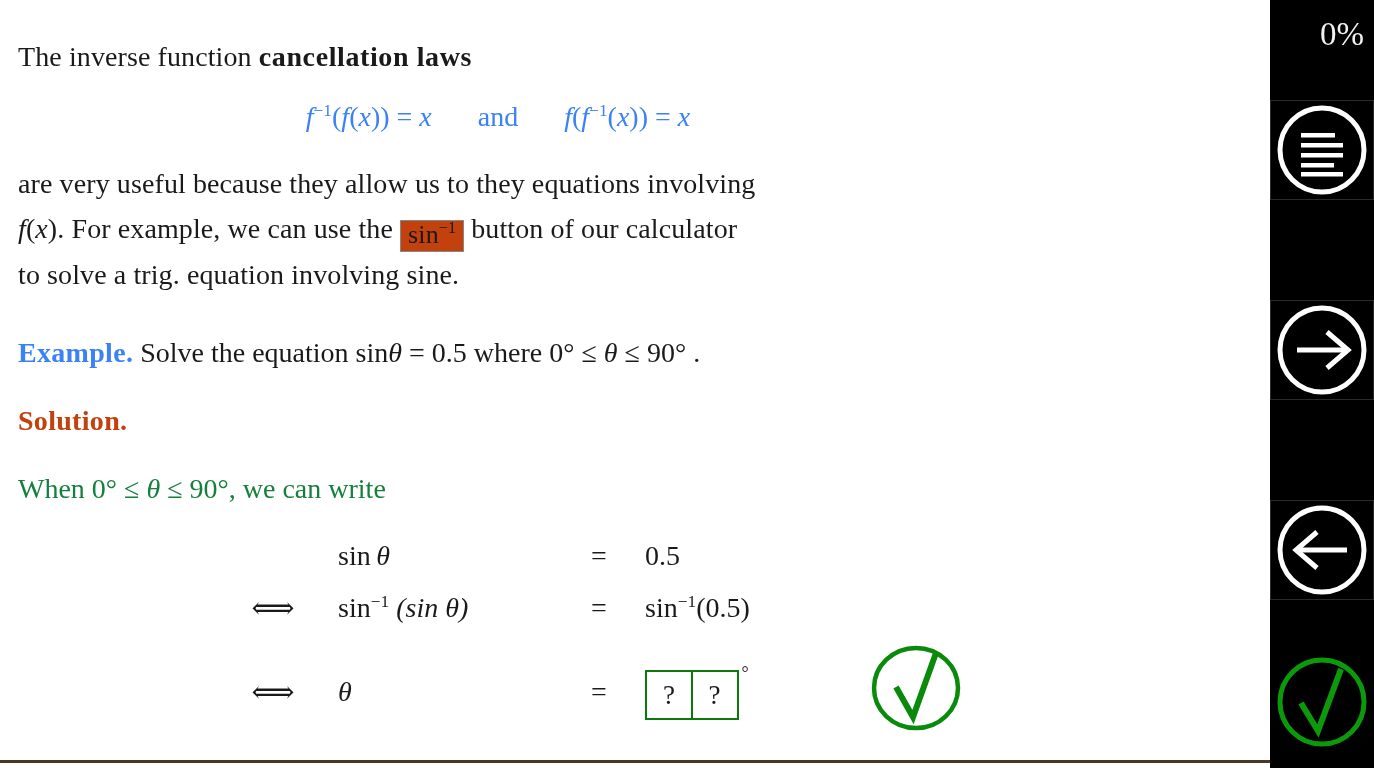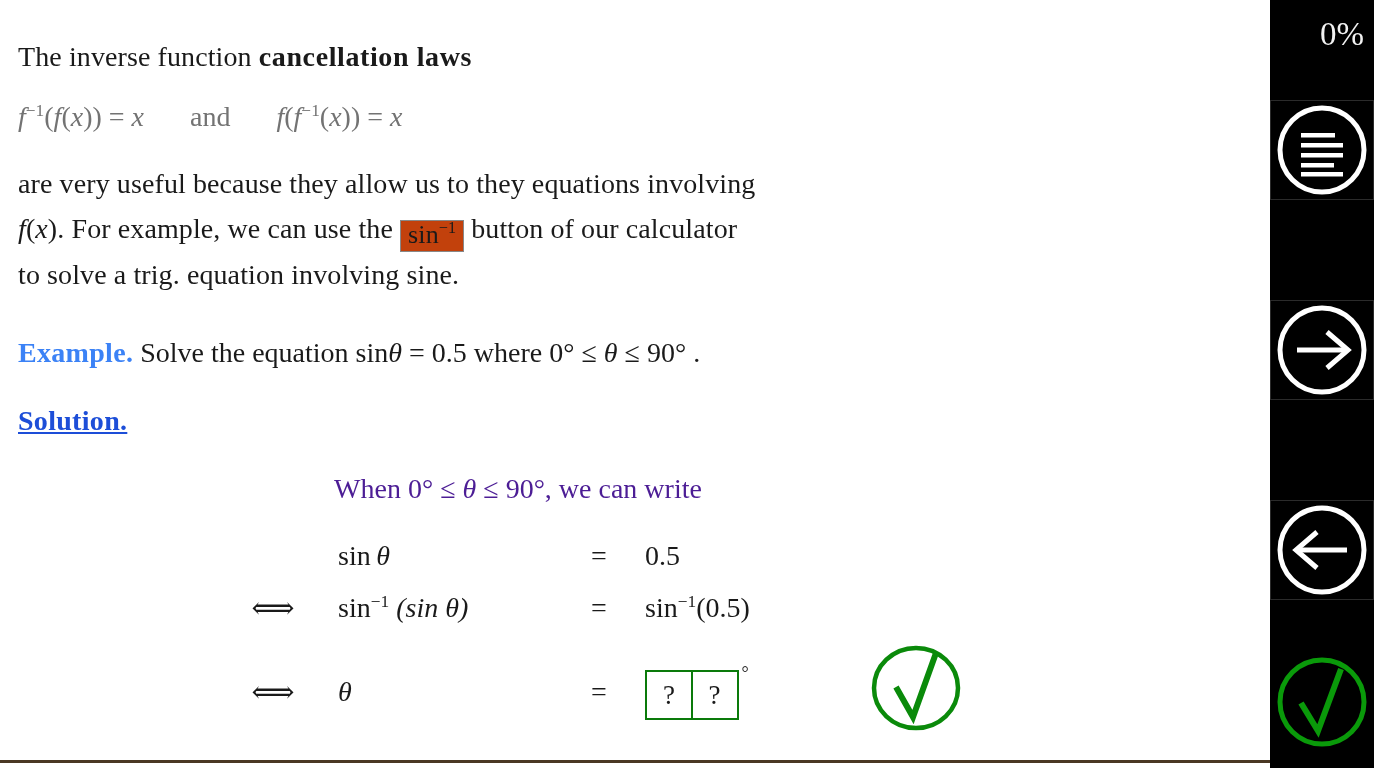--- a/index.html
+++ b/index.html
@@ -48,21 +48,22 @@
     letter-spacing: 0.1px;
   }
   .para-1 { width: 960px; text-align: left; }
   .para-2 { width: 952px; margin-top: 28px; }
   .para-2 .lastline { text-align: left; }
 
   .bold-term { font-weight: bold; letter-spacing: 0.6px; }
 
   .mathline {
     font-size: 28px;
-    color: #737373;
+    color: #3b82f6;
+    text-align: center;
     margin-top: 22px;
     width: 960px;
   }
 
   
   .mi { font-style: italic; font-family: "Liberation Serif", "DejaVu Serif", serif; }
   .mn, .mo { font-style: normal; }
   sup.exp { font-size: 0.62em; vertical-align: super; line-height: 0; font-style: normal; }
 
   .gap-and { display: inline-block; width: 46px; }
@@ -84,33 +85,31 @@
     margin-top: 40px;
     font-size: 28px;
     color: #1a1a1a;
   }
   .kw-example {
     color: #3b82f6;
     font-weight: bold;
     letter-spacing: 0.3px;
   }
   .kw-solution {
-    color: #1d4ed8;
+    color: #c2410c;
     font-weight: bold;
     letter-spacing: 0.3px;
     font-size: 28px;
     display: block;
     margin-top: 36px;
-    text-decoration: underline;
   }
   .when-line {
     margin-top: 36px;
     font-size: 28px;
-    color: #4c1d95;
-    text-align: center;
+    color: #15803d;
   }
 
   
   .deriv {
     margin-top: 26px;
     border-collapse: collapse;
     font-size: 28px;
     color: #1a1a1a;
     margin-left: 190px;
   }

